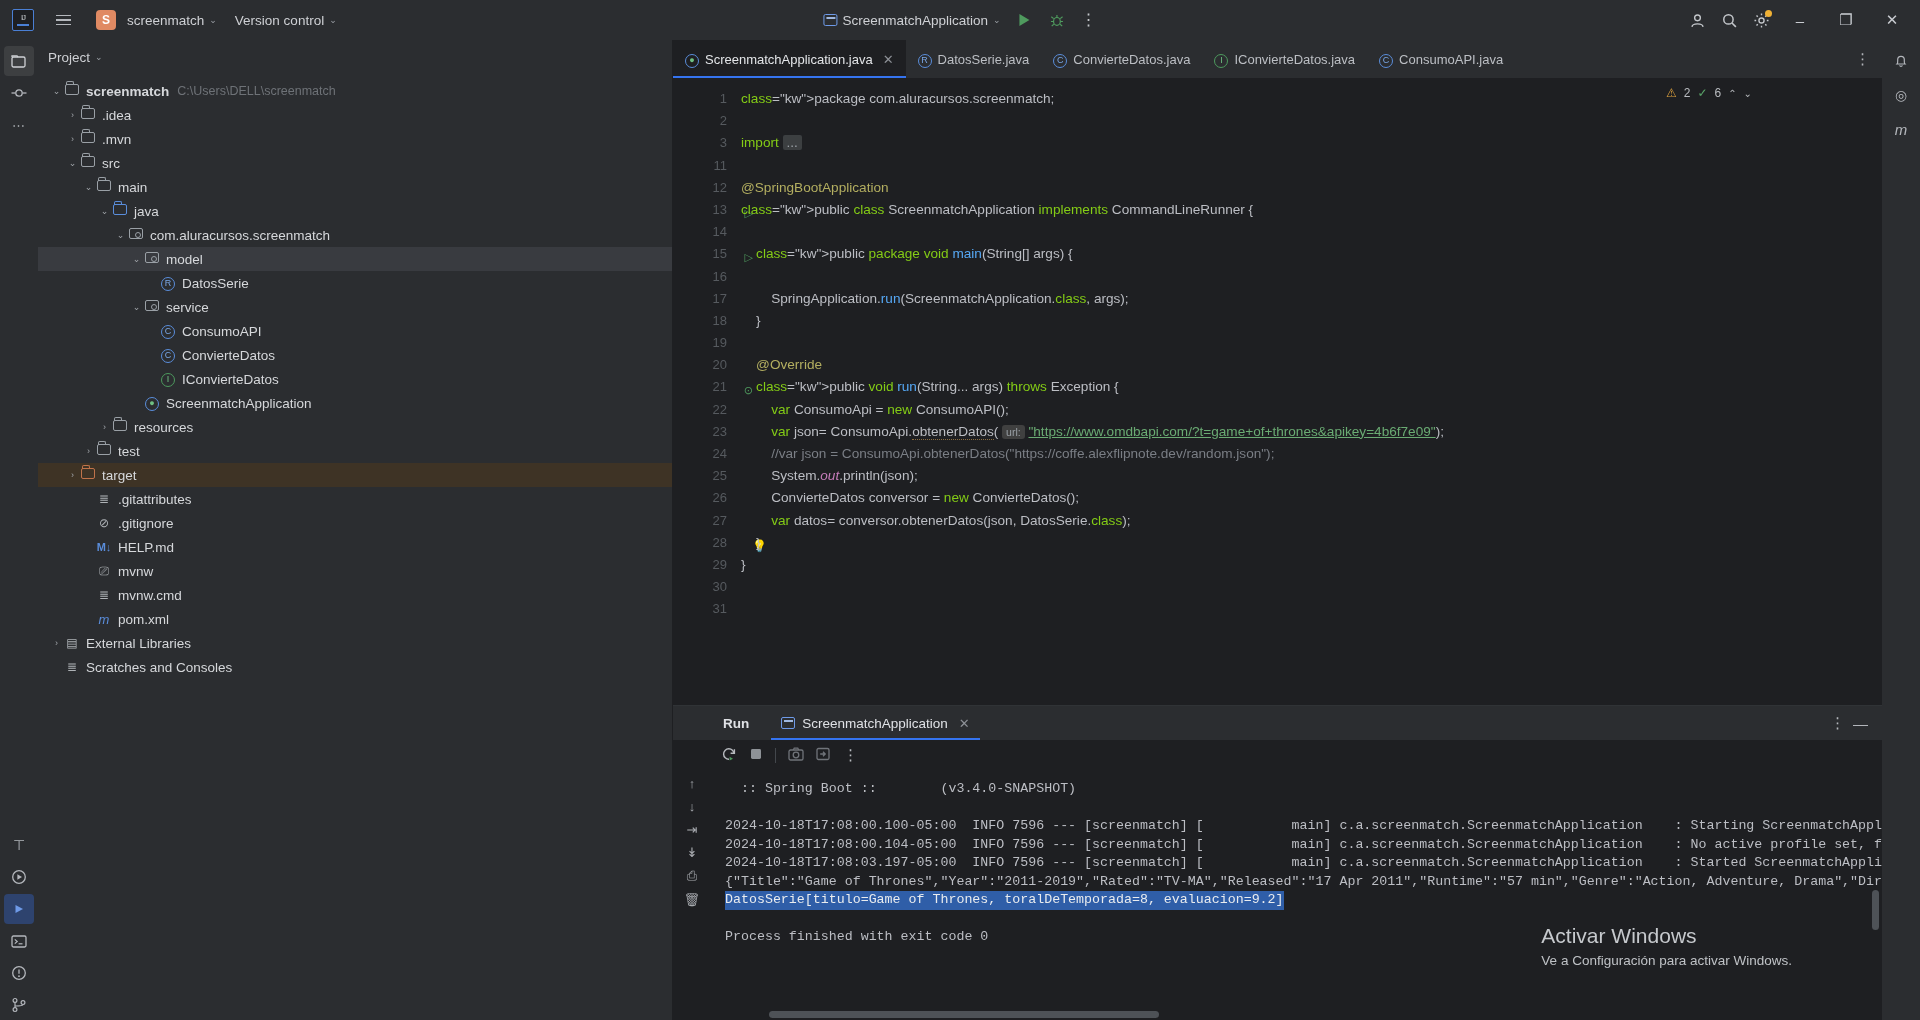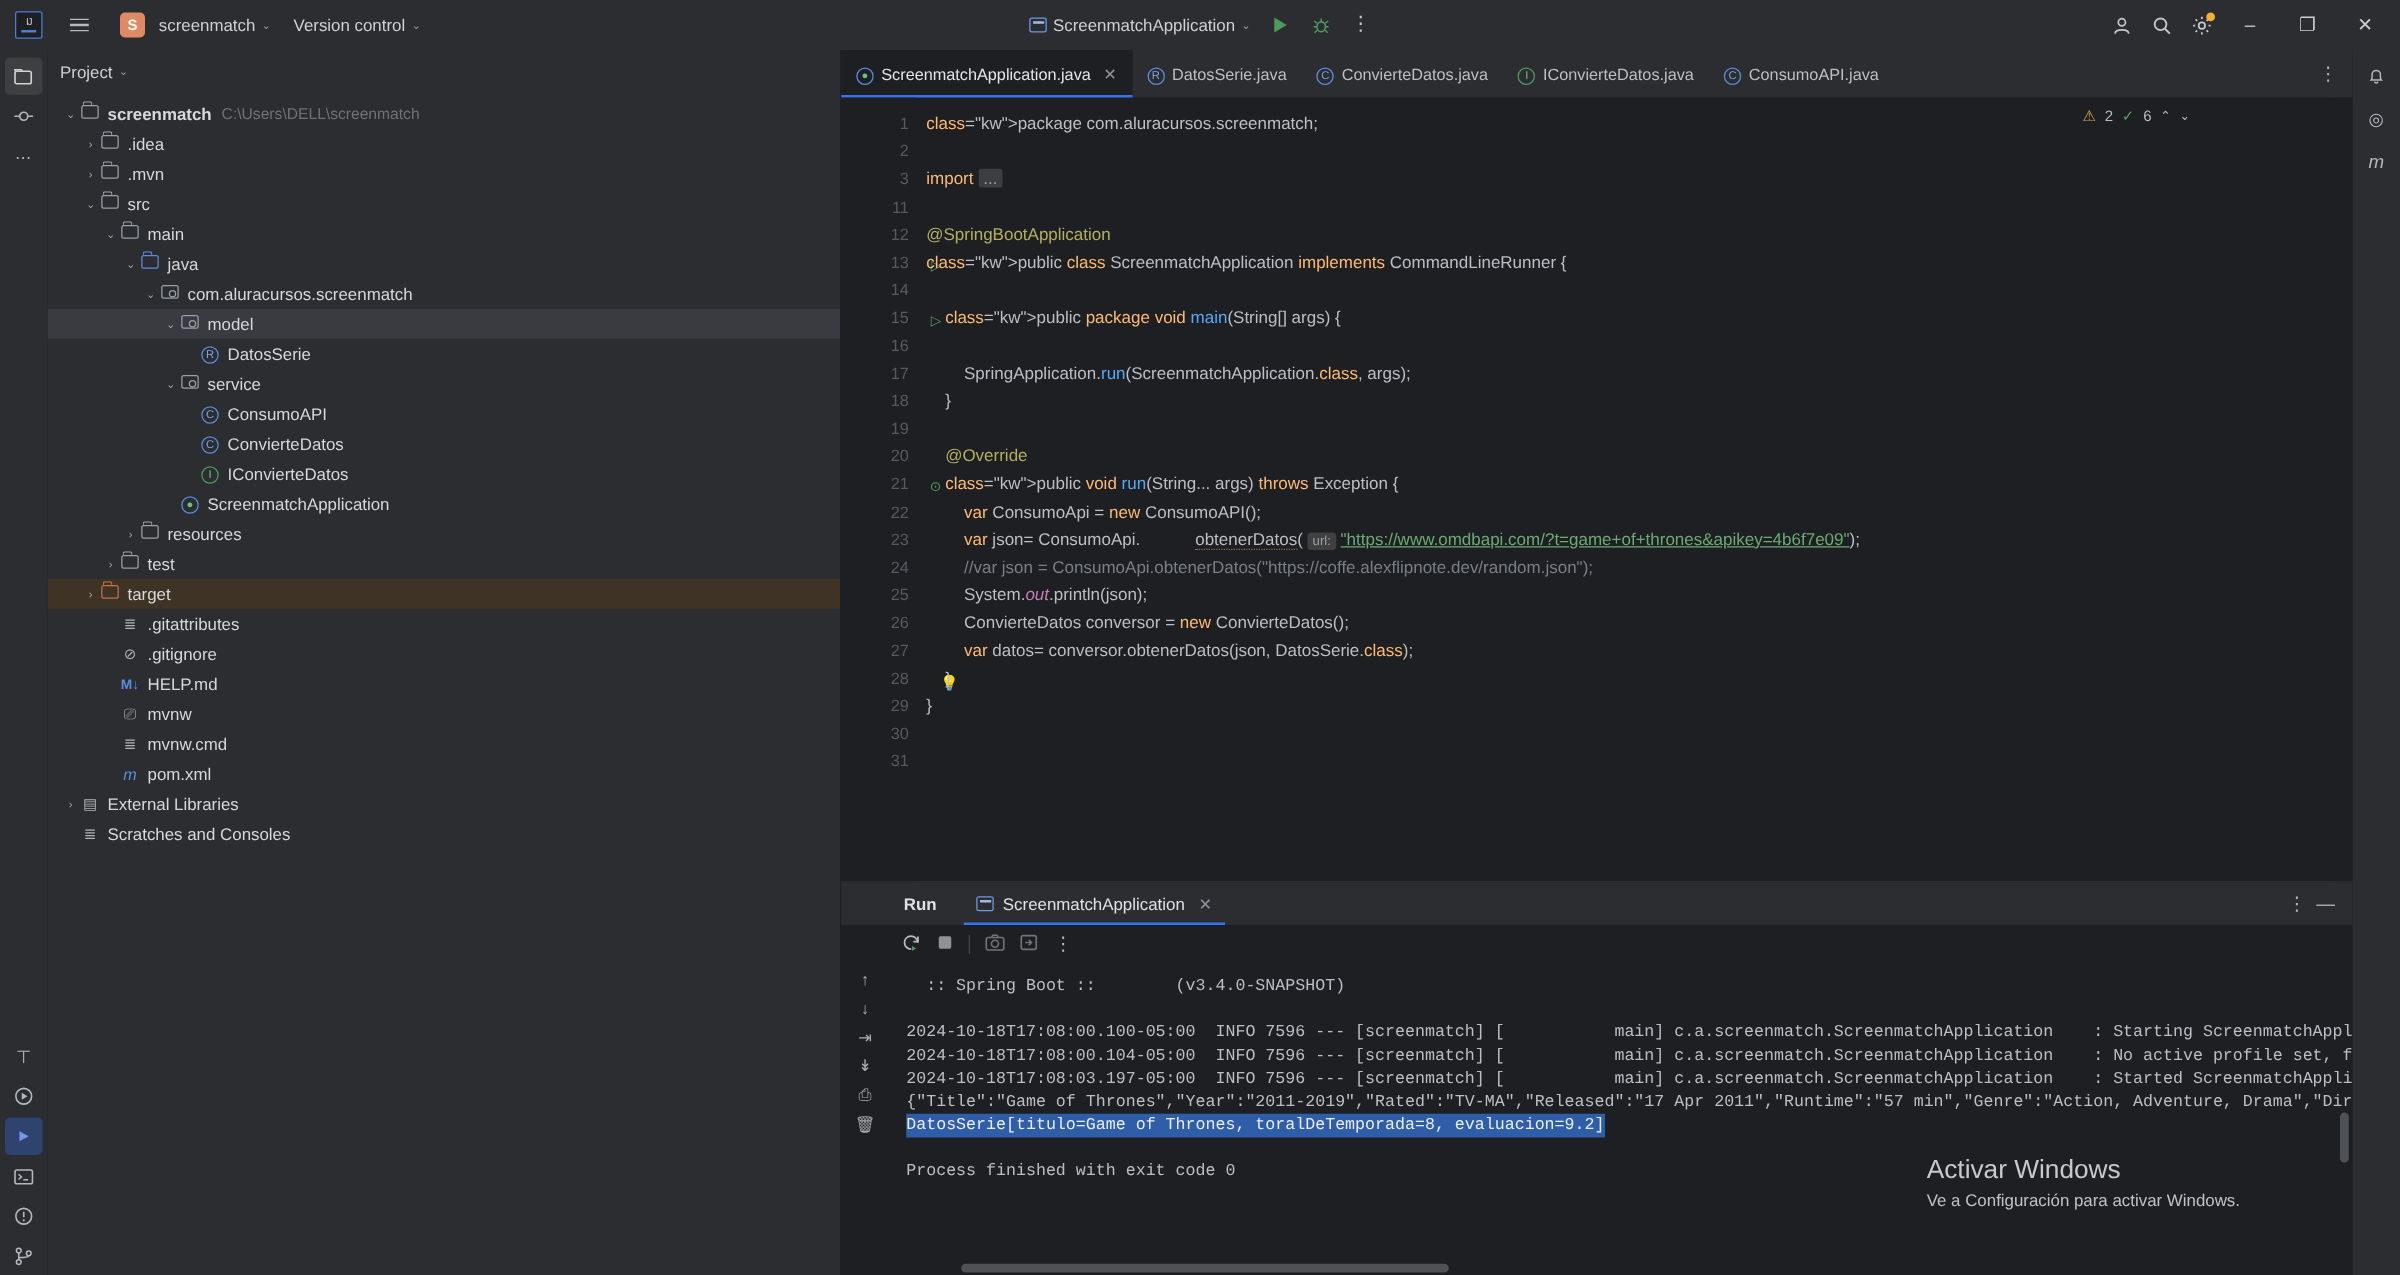--- a/index.html
+++ b/index.html
@@ -108,27 +108,27 @@
 
   #editorarea { flex:1; display:flex; position:relative; overflow:hidden; }
   #gutter { width:60px; background:#1e1f22; text-align:right; padding-top:10px;
     color:#565a5f; font-size:13px; flex:none;}
   #gutter .g { height:22.2px; line-height:22.2px; padding-right:6px; position:relative;}
   .gmark { position:absolute; right:-20px; top:3px; }
   #codewrap { flex:1; padding-top:10px; overflow:hidden; position:relative; }
   .cl { height:22.2px; line-height:22.2px; font-size:13.6px; white-space:pre;
     padding-left:8px; color:#bcbec4;}
   .cl.hl { background:#26282e; }
-  .kw { color:#fdba74;text-align:center; }
+  .kw { color:#84cc16;text-align:center; }
   .str { color:#6aab73; }
   .ann { color:#b3ae60; }
   .fn  { color:#56a8f5; }
   .fld { color:#c77dbb; font-style:italic; }
   .cmt { color:#7a7e85; }
-  .ulw { border-bottom:1px dotted #8c6d3f;margin-left:44px; }
+  .ulw { border-bottom:1px dotted #8c6d3f; }
   .ulg { text-decoration:underline; }
   .hintchip { background:#404040; color:#9aa0a6; font-size:10.5px; padding:1px 4px;
     border-radius:3px; font-family:"Liberation Sans",sans-serif; }
   .foldchip { background:#3c3f41; color:#9aa0a6; padding:0 4px; border-radius:2px;}
   #inspector { position:absolute; right:0; top:0; width:16px; height:100%;
     background:#1e1f22; }
   #inspbar { position:absolute; right:130px; top:8px; display:flex; align-items:center;
     gap:7px; font-size:12px; color:#b9bcc0; }
   .warn-ico { color:#e0a33e; }
   .ok-ico { color:#5aa469; }

